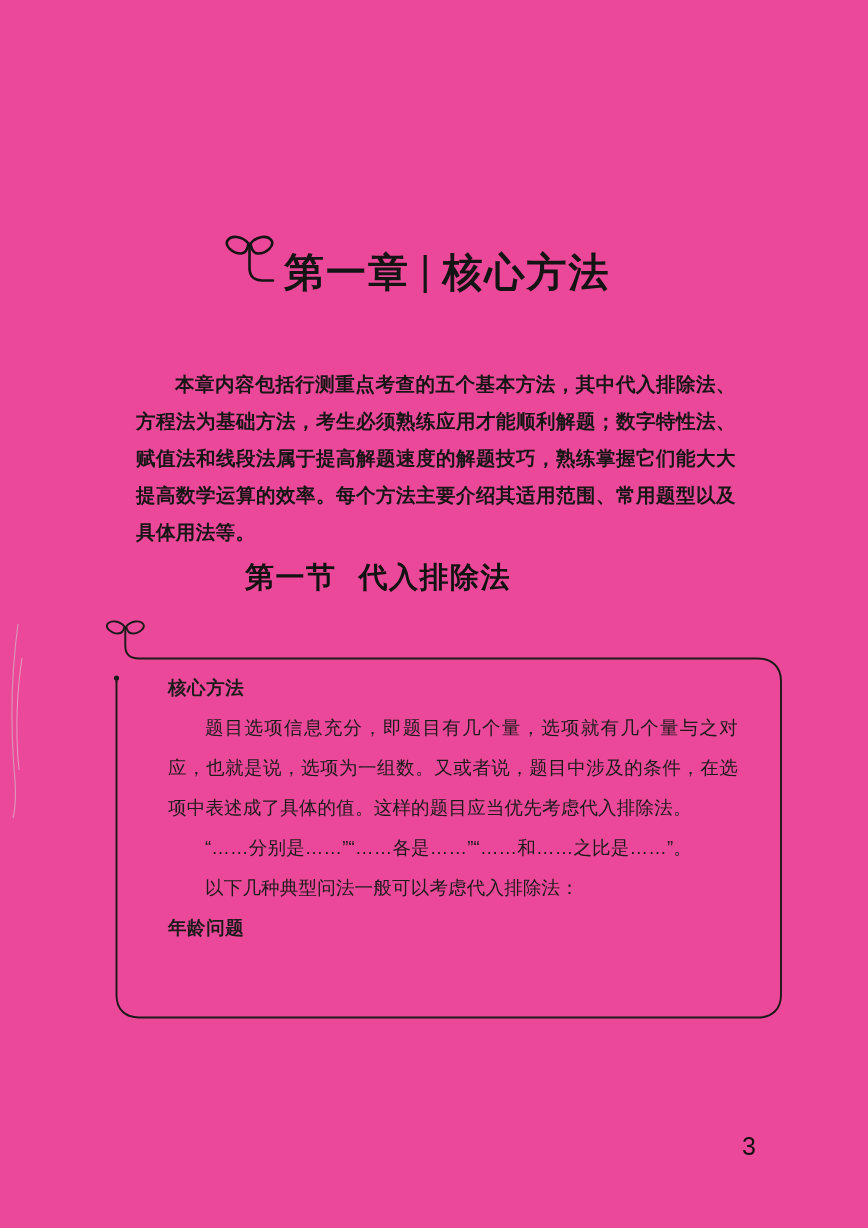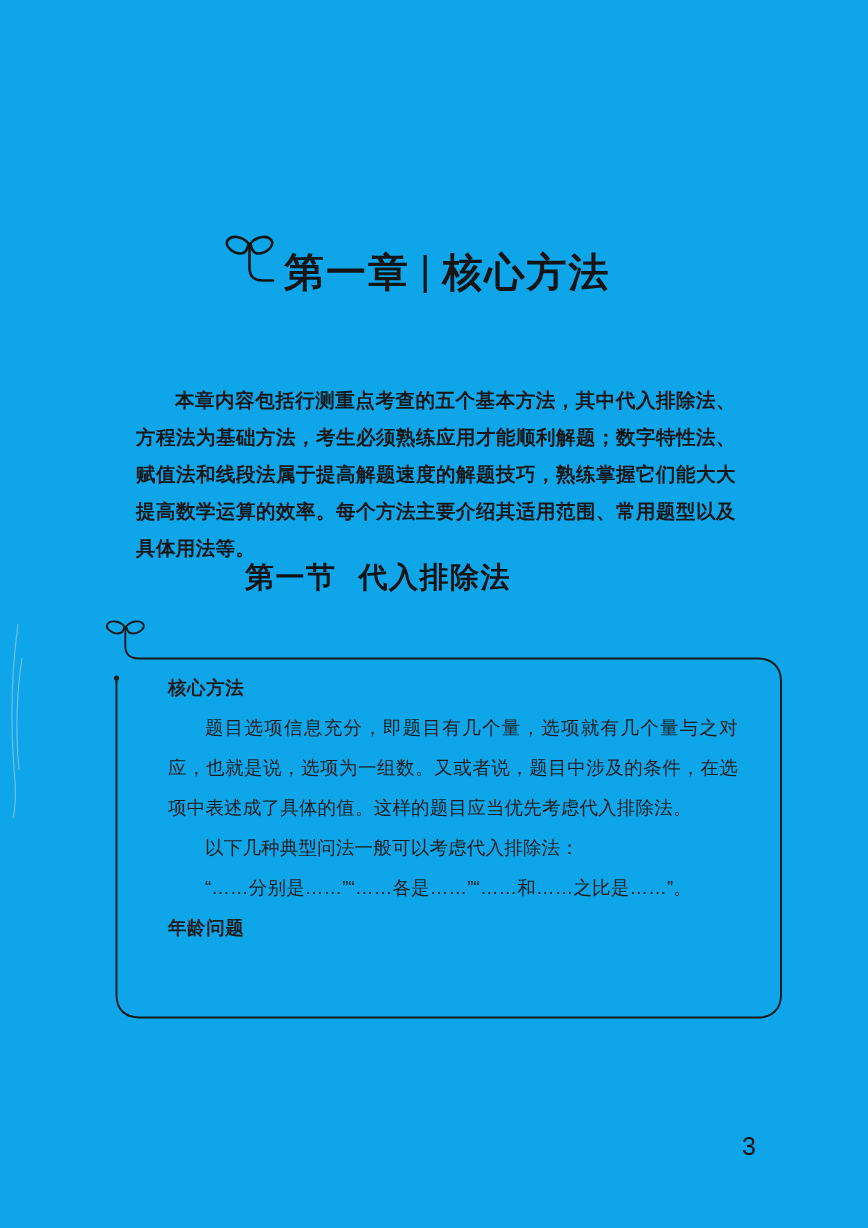--- a/index.html
+++ b/index.html
@@ -10,21 +10,21 @@
   }
   body {
     font-family: "Liberation Sans", "DejaVu Sans", sans-serif;
     -webkit-font-smoothing: antialiased;
   }
 
   #page {
     position: relative;
     width: 868px;
     height: 1228px;
-    background: #0ea5e9;
+    background: #ec4899;
     overflow: hidden;
     color: #1a1a1a;
   }
 
   
   .scan-curl {
     position: absolute;
     left: 6px;
     top: 620px;
     width: 26px;
@@ -74,21 +74,20 @@
     width: 600px;
     font-family: "Liberation Serif", "DejaVu Serif", serif;
     font-weight: 700;
     font-size: 19.5px;
     line-height: 37px;
     text-align: justify;
     text-justify: inter-ideograph;
     text-indent: 2em;
     color: #161616;
     letter-spacing: .4px;
-    margin-top: 16px;
   }
 
   
   .section-head {
     position: absolute;
     left: 0;
     top: 558px;
     width: 756px;
     text-align: center;
     font-family: "Liberation Sans", "DejaVu Sans", sans-serif;
@@ -200,21 +199,21 @@
         <path d="M25.3 15 L 25.3 34 C 25.3 42.5, 30.5 46.5, 39 46.5 L 658 46.5 C 672 46.5, 681 55, 681 69 L 681 383 C 681 397, 672 405.5, 658 405.5 L 39 405.5 C 25 405.5, 16.5 397, 16.5 383 L 16.5 70" stroke-width="1.9"></path>
 
         <path d="M16.5 70 L 16.5 66" stroke-width="1.9"></path>
       </g>
       <circle cx="16.5" cy="66" r="2.6" fill="#1a1a1a"></circle>
     </svg>
 
     <div class="callout-body">
       <p class="flush lbl">核心方法</p>
       <p class="indent">题目选项信息充分，即题目有几个量，选项就有几个量与之对应，也就是说，选项为一组数。又或者说，题目中涉及的条件，在选项中表述成了具体的值。这样的题目应当优先考虑代入排除法。</p>
+      <p class="indent">“……分别是……”“……各是……”“……和……之比是……”。</p>
       <p class="indent">以下几种典型问法一般可以考虑代入排除法：</p>
-      <p class="indent">“……分别是……”“……各是……”“……和……之比是……”。</p>
       <p class="flush lbl">年龄问题</p>
     </div>
   </div>
 
   <div class="folio">3</div>
 
 </div>
 
 </body></html>

